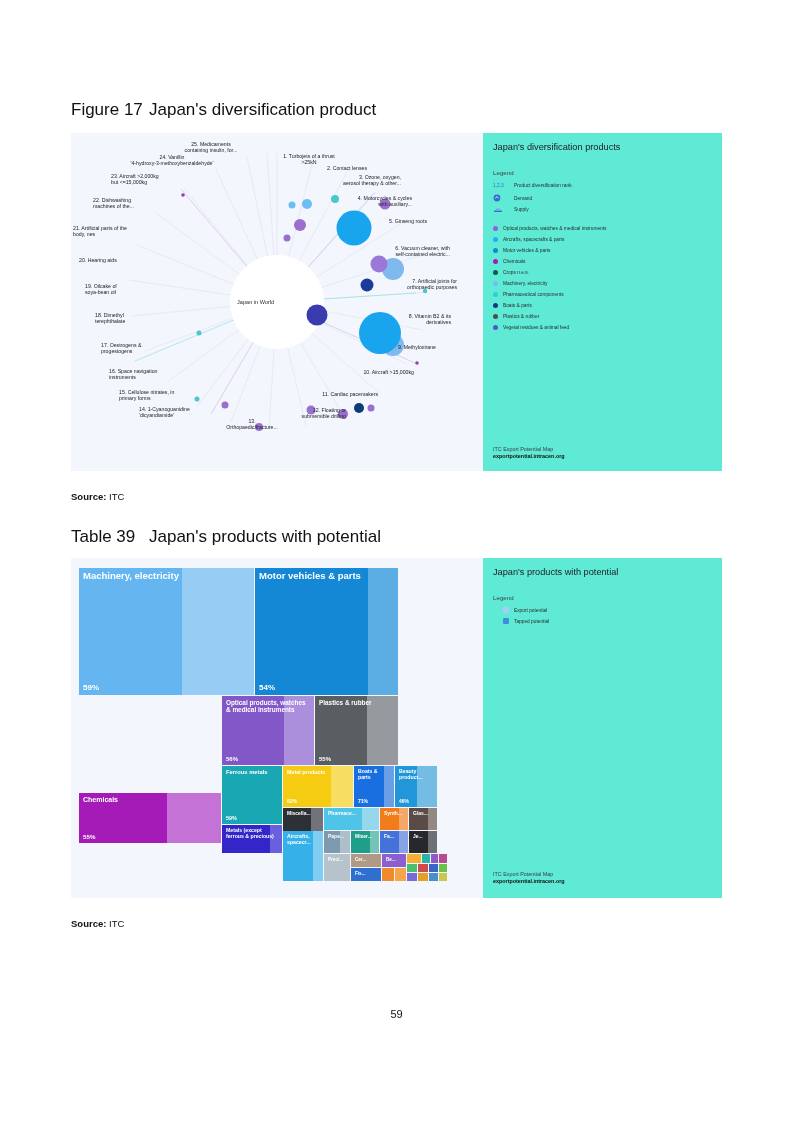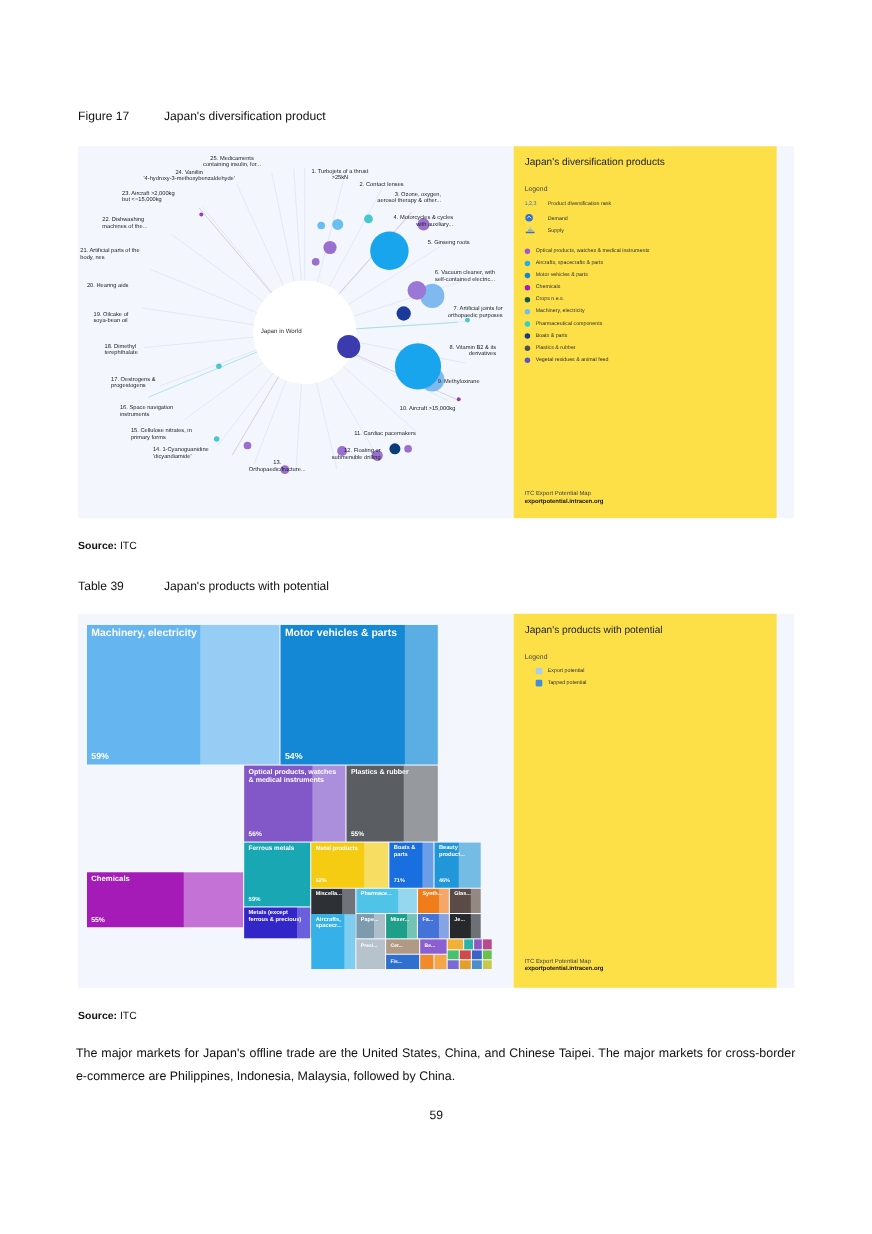--- a/index.html
+++ b/index.html
@@ -19,21 +19,21 @@
   .page {
     position: absolute;
     inset: 0;
     width: 793px;
     height: 1122px;
   }
 
   
   .caption {
     position: absolute;
-    font-size: 11px;
+    font-size: 17px;
     color: #111;
     white-space: nowrap;
   }
   .caption .cap-num { display: inline-block; width: 78px; }
 
   .source {
     position: absolute;
     font-size: 9.5px;
     color: #111;
   }
@@ -71,24 +71,24 @@
     position: absolute;
     font-size: 5.6px;
     color: #2b2d33;
     white-space: nowrap;
   }
 
   
   .panel {
     position: absolute;
     top: 0;
-    right: 16px;
+    right: 0;
     width: 239px;
     height: 100%;
-    background: #fde047;
+    background: #5eead4;
   }
   .panel-title {
     position: absolute;
     left: 10px;
     top: 9px;
     width: 190px;
     font-size: 9.2px;
     line-height: 11.5px;
     color: #20222a;
   }
@@ -562,15 +562,14 @@
         <div class="b">exportpotential.intracen.org</div>
       </div>
     </div>
   </div>
 
   <div class="source" style="left:71px; top:918px;">
     <b>Source:</b>
     <span>ITC</span>
   </div>
 
-  <div class="para">The major markets for Japan's offline trade are the United States, China, and Chinese Taipei. The major markets for cross-border e-commerce are Philippines, Indonesia, Malaysia, followed by China.</div>
   <div class="folio">59</div>
 </div>
 
 </body></html>

